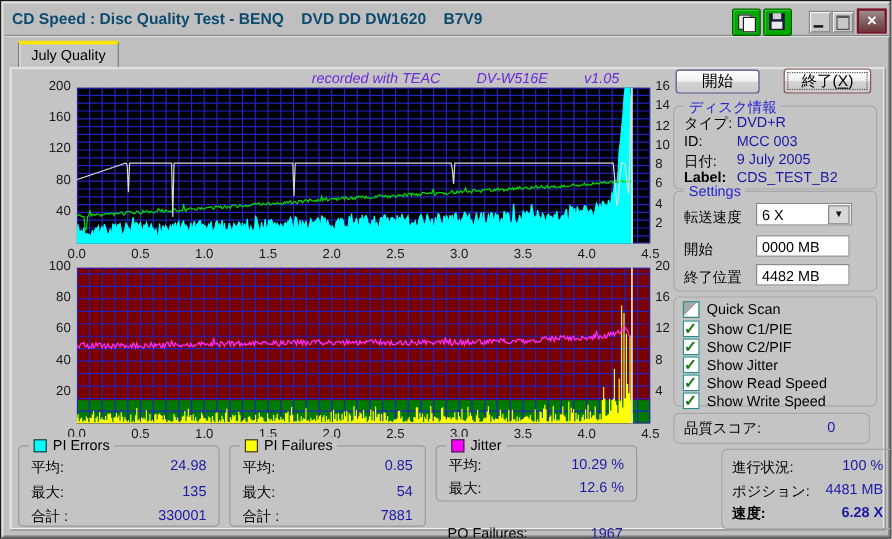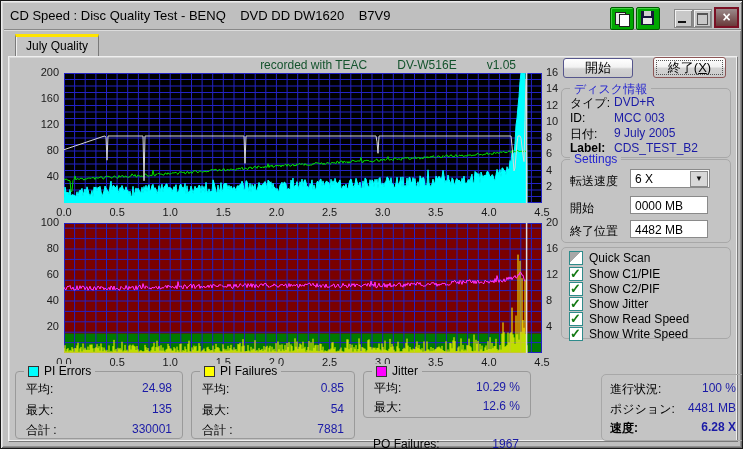--- a/index.html
+++ b/index.html
@@ -2,36 +2,36 @@
 <html><head>
 <meta charset="utf-8">
 <style>
   html,body{margin:0;padding:0;background:#fff;font-family:"Liberation Sans",sans-serif;}
   #window{position:relative;width:743px;height:449px;background:#BFBFBF;border:1px solid #1a1a1a;
           box-shadow:inset 1px 1px 0 #ececec, inset -1px -1px 0 #6e6e6e, inset 2px 2px 0 #d9d9d9, inset -2px -2px 0 #909090;
           box-sizing:border-box;overflow:hidden;}
   .abs{position:absolute;}
   
   #titlebar{left:3px;top:3px;width:737px;height:25px;background:#BFBFBF;border-bottom:2px groove #dcdcdc;}
-  #title-text{left:6px;top:4px;font-size:13px;font-weight:normal;color:#000000;white-space:pre;}
+  #title-text{left:6px;top:4px;font-size:13px;font-weight:bold;color:#0c4a6e;white-space:pre;}
   .tb-icon{top:3px;width:22px;height:21px;background:#00A800;border:1px solid #005a00;border-radius:2px;
            box-shadow:inset 1px 1px 0 #40d040;}
   .winbtn{top:5px;width:17px;height:17px;background:#C8C8C8;border:1px solid #8a8a8a;
           box-shadow:inset 1px 1px 0 #f2f2f2, inset -1px -1px 0 #808080;}
   #btn-close{left:710px;top:3px;width:25px;height:21px;background:linear-gradient(#9a8a8a,#6a3a3a);
              border:2px solid #7A1024;color:#fff;font-size:14px;font-weight:bold;text-align:center;line-height:17px;box-sizing:border-box;}
   
   #tab{left:14px;top:33px;width:84px;height:23px;background:#C4C4C4;border:1px solid #7a7a7a;border-bottom:none;
        border-top:3px solid #FFE400;font-size:12px;color:#000;text-align:center;line-height:19px;box-sizing:border-box;
        box-shadow:inset 1px 0 0 #efefef;}
   #tabpage{left:7px;top:55px;width:729px;height:385px;background:#C4C4C4;border:1px solid #efefef;
            box-shadow:1px 1px 0 #7a7a7a, inset 1px 1px 0 #d8d8d8;box-sizing:border-box;}
   
   #chart-header{left:63px;top:57px;width:478px;display:flex;justify-content:flex-end;gap:30px;padding-right:26px;
-                box-sizing:border-box;font-size:12px;color:#14532d;}
+                box-sizing:border-box;font-size:12px;color:#6d28d9;font-style:italic;}
   
   .plot{image-rendering:pixelated;}
   .axis-label{position:absolute;font-size:11px;color:#1a1a1a;}
   .yl{width:30px;text-align:right;}
   .yr{width:30px;text-align:left;}
   .xl{width:34px;text-align:center;}
   
   .statbox{border:1px solid #9a9a9a;border-radius:4px;}
   .legend{position:absolute;top:-8px;left:8px;background:#C4C4C4;padding:0 4px;display:flex;align-items:center;gap:5px;
           font-size:12px;color:#000;}
@@ -281,20 +281,26 @@
     <div class="cb-row" style="top:64px;">
         <span class="cb checked"></span>
         <span>Show Read Speed</span>
       </div>
     <div class="cb-row" style="top:79px;">
         <span class="cb checked"></span>
         <span>Show Write Speed</span>
       </div>
   </div>
 
+  <div class="group" style="left:560px;top:343px;width:162px;height:24px;">
+    <div class="prow" style="top:4px;">
+      <span class="lab">品質スコア:</span>
+        <span class="val">0</span>
+    </div>
+  </div>
 
   <div class="group" style="left:560px;top:373px;width:162px;height:65px;margin-left:40px;">
     <div class="prow" style="top:6px;">
         <span class="lab">進行状況:</span>
         <span class="val">100 %</span>
       </div>
     <div class="prow" style="top:26px;">
         <span class="lab">ポジション:</span>
         <span class="val">4481 MB</span>
       </div>

